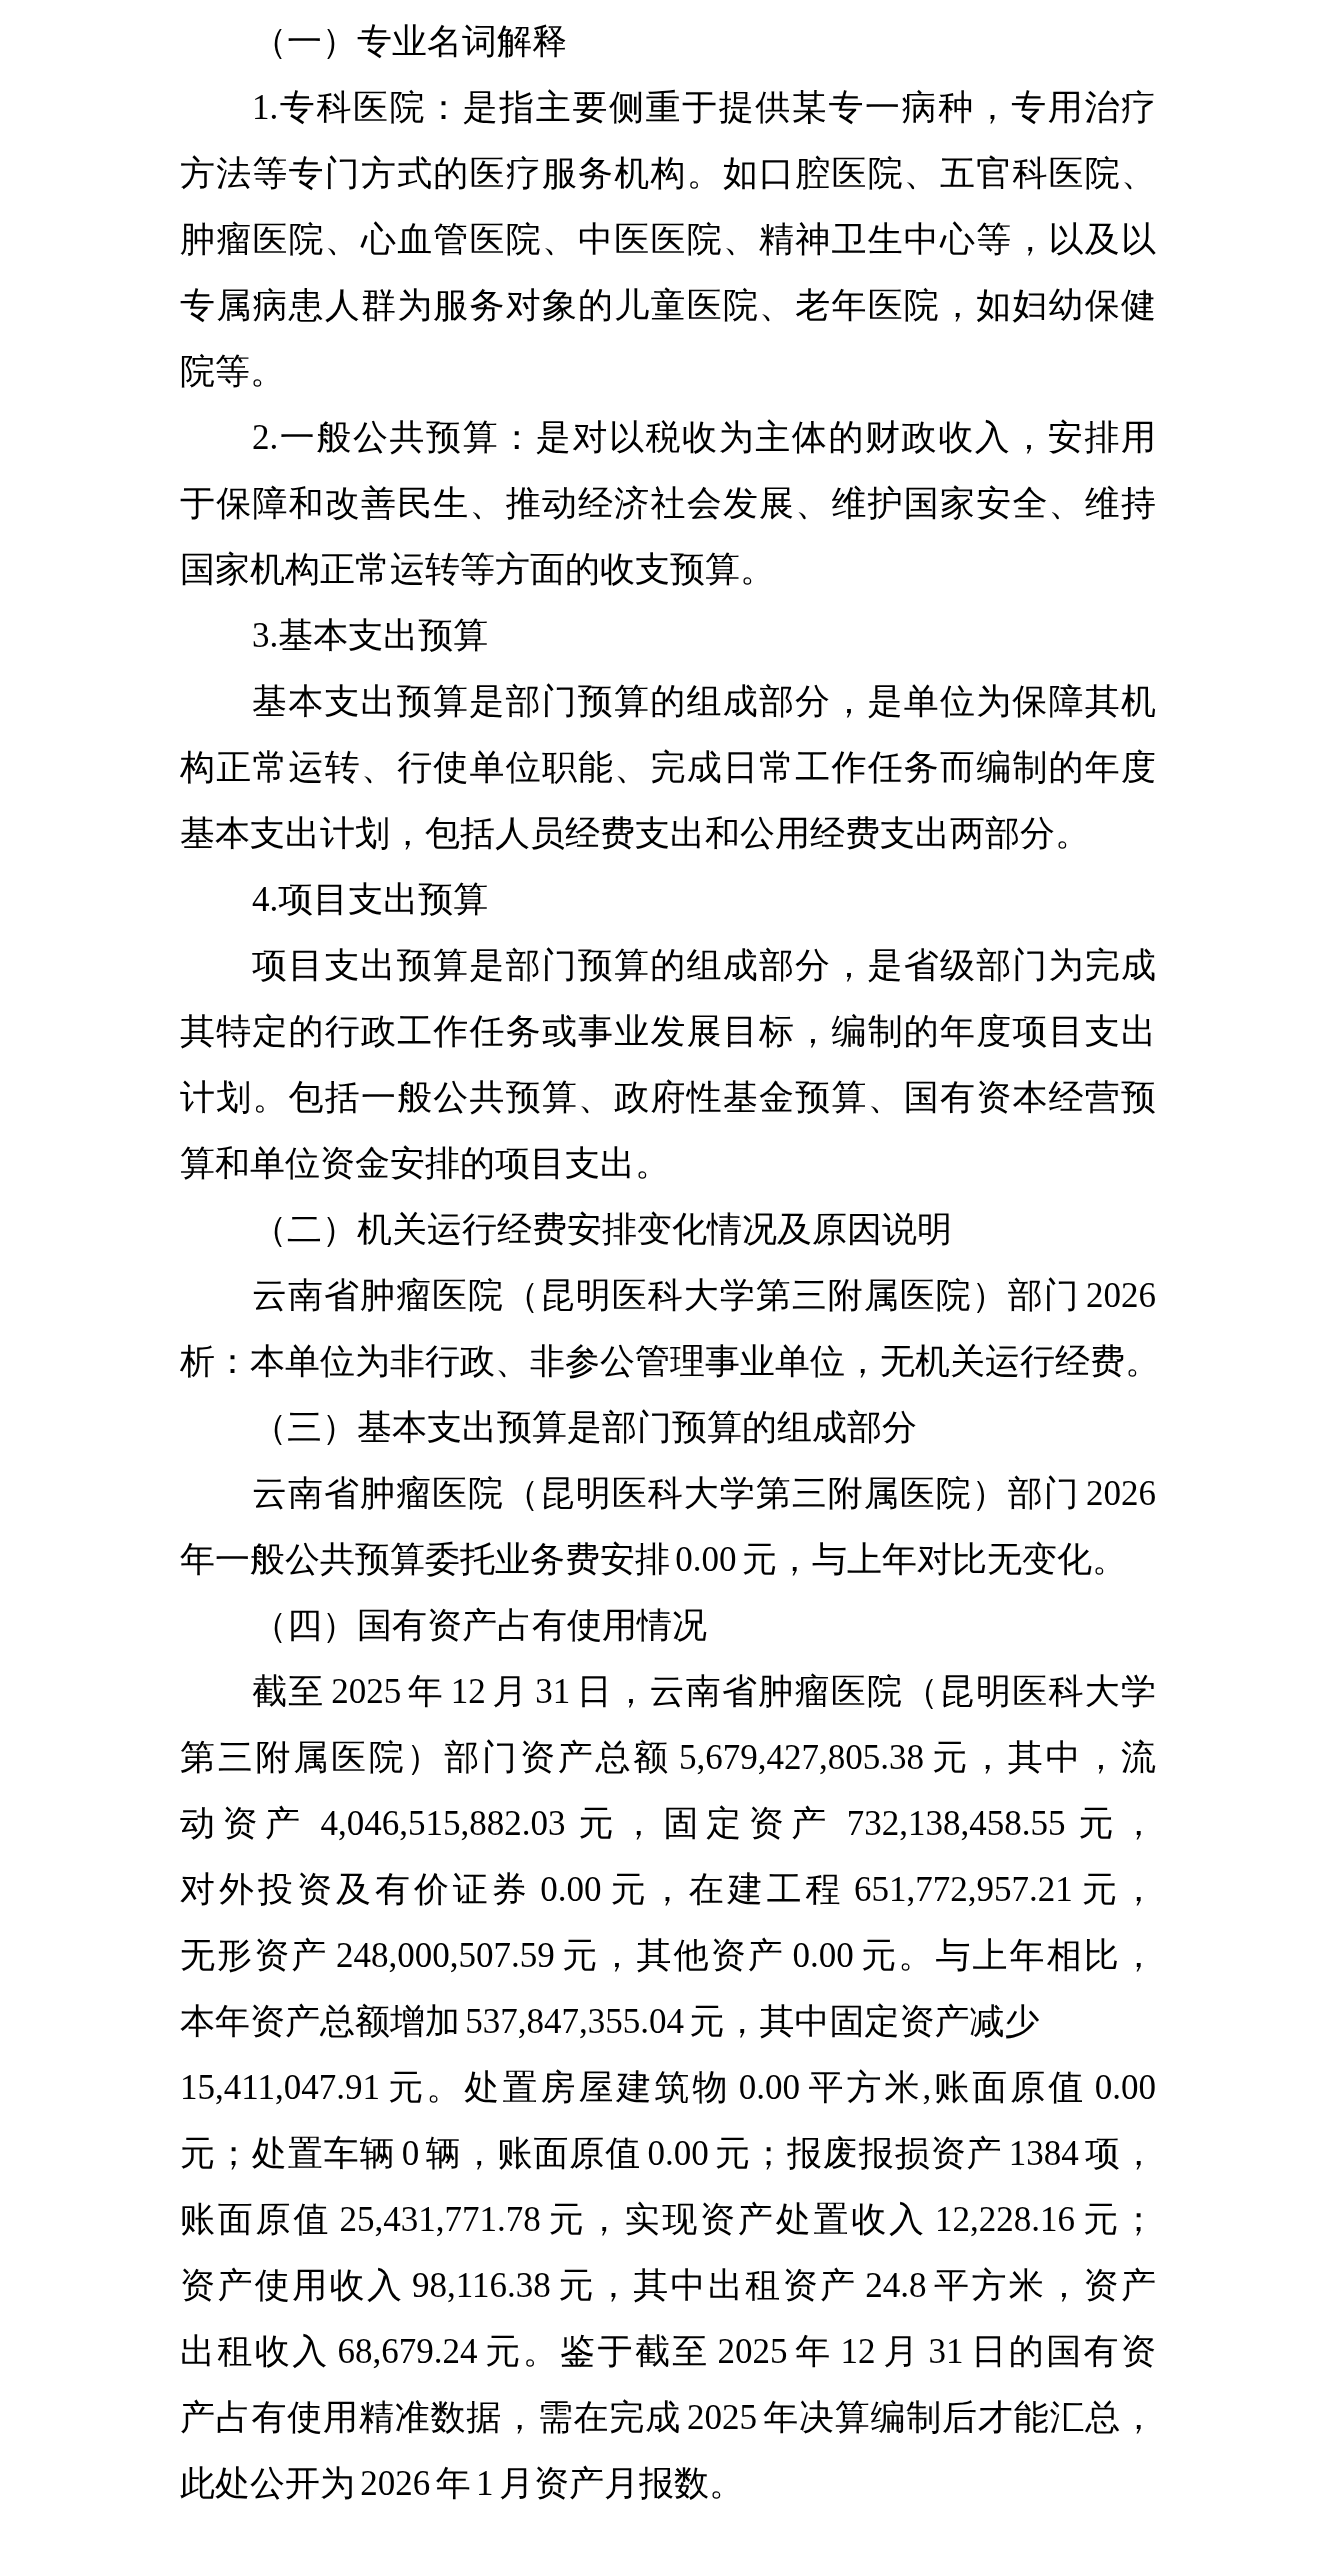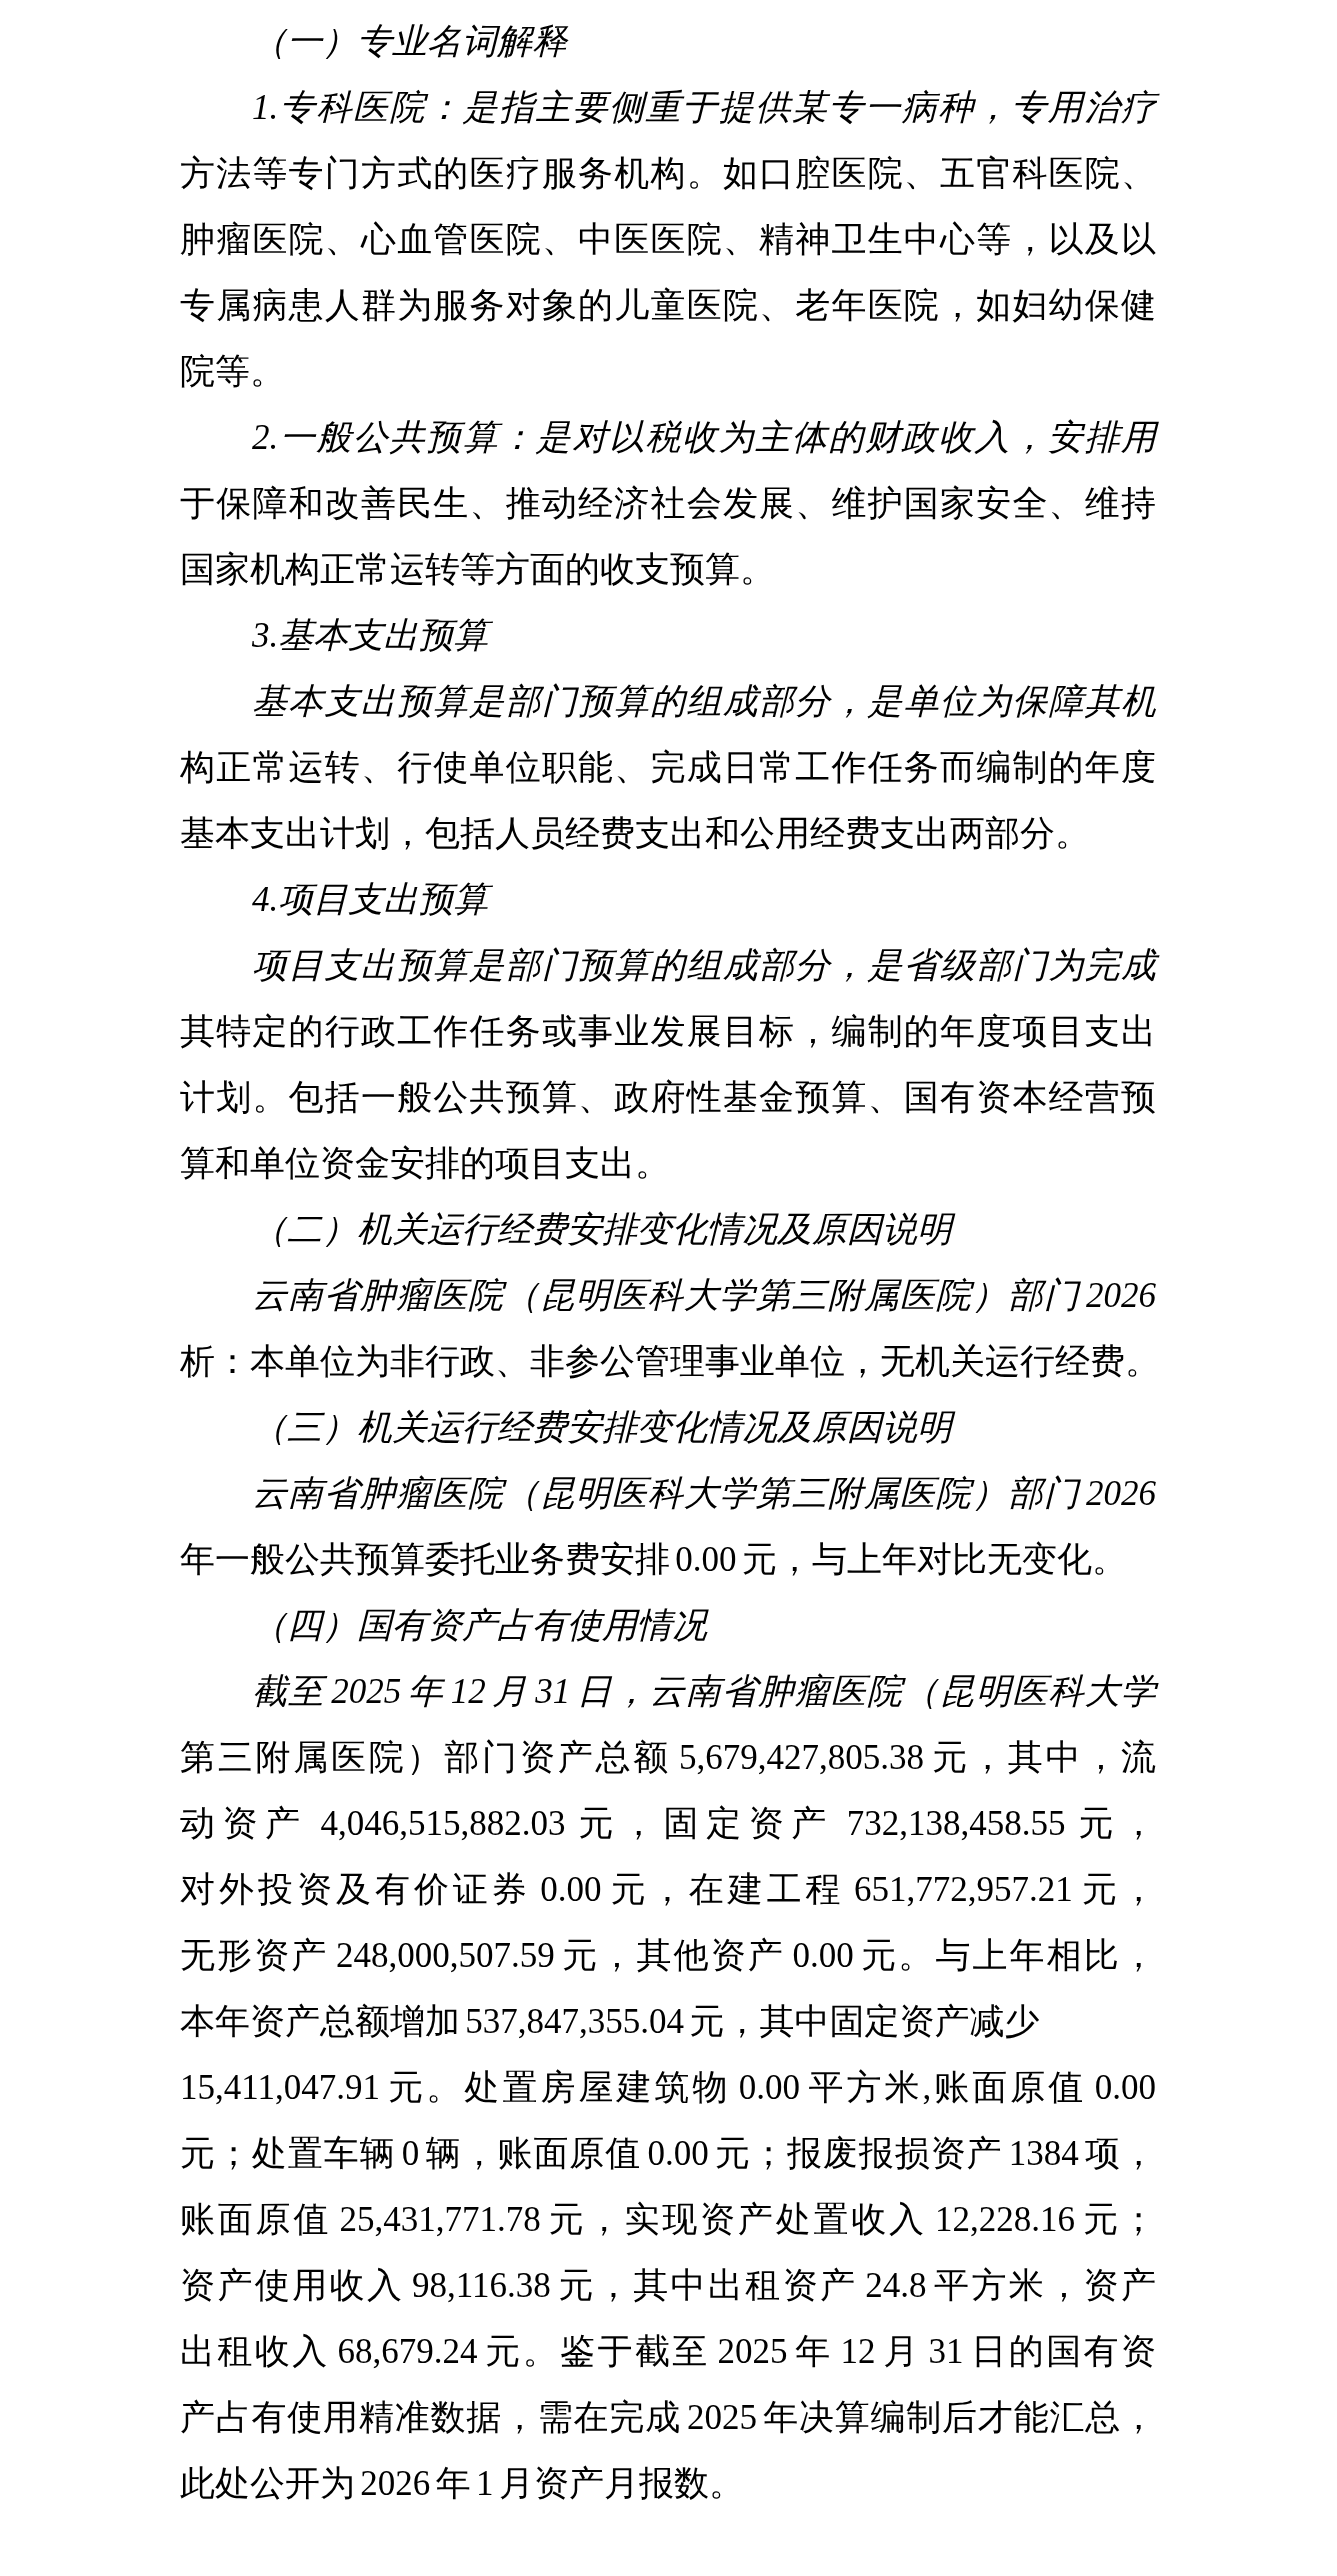--- a/index.html
+++ b/index.html
@@ -29,21 +29,20 @@
       line-height: 66px;
       white-space: nowrap;
       text-align: left;
     }
     .ln.j {
       text-align: justify;
       text-align-last: justify;
     }
     .ln.ind {
       padding-left: 72px;
-      font-style: italic;
     }
     .section, .term, .para {
       display: block;
     }
   </style>
 </head>
 <body>
 
 <div class="page">
 
@@ -82,21 +81,21 @@
 
   <div class="section">
     <div class="ln ind">（二）机关运行经费安排变化情况及原因说明</div>
     <div class="para">
       <div class="ln ind j">云南省肿瘤医院（昆明医科大学第三附属医院）部门 2026</div>
       <div class="ln">析：本单位为非行政、非参公管理事业单位，无机关运行经费。</div>
     </div>
   </div>
 
   <div class="section">
-    <div class="ln ind">（三）机关运行经费安排变化情况及原因说明</div>
+    <div class="ln ind">（三）基本支出预算是部门预算的组成部分</div>
     <div class="para">
       <div class="ln ind j">云南省肿瘤医院（昆明医科大学第三附属医院）部门 2026</div>
       <div class="ln">年一般公共预算委托业务费安排 0.00 元，与上年对比无变化。</div>
     </div>
   </div>
 
   <div class="section">
     <div class="ln ind">（四）国有资产占有使用情况</div>
     <div class="para">
       <div class="ln ind j">截至 2025 年 12 月 31 日，云南省肿瘤医院（昆明医科大学</div>

